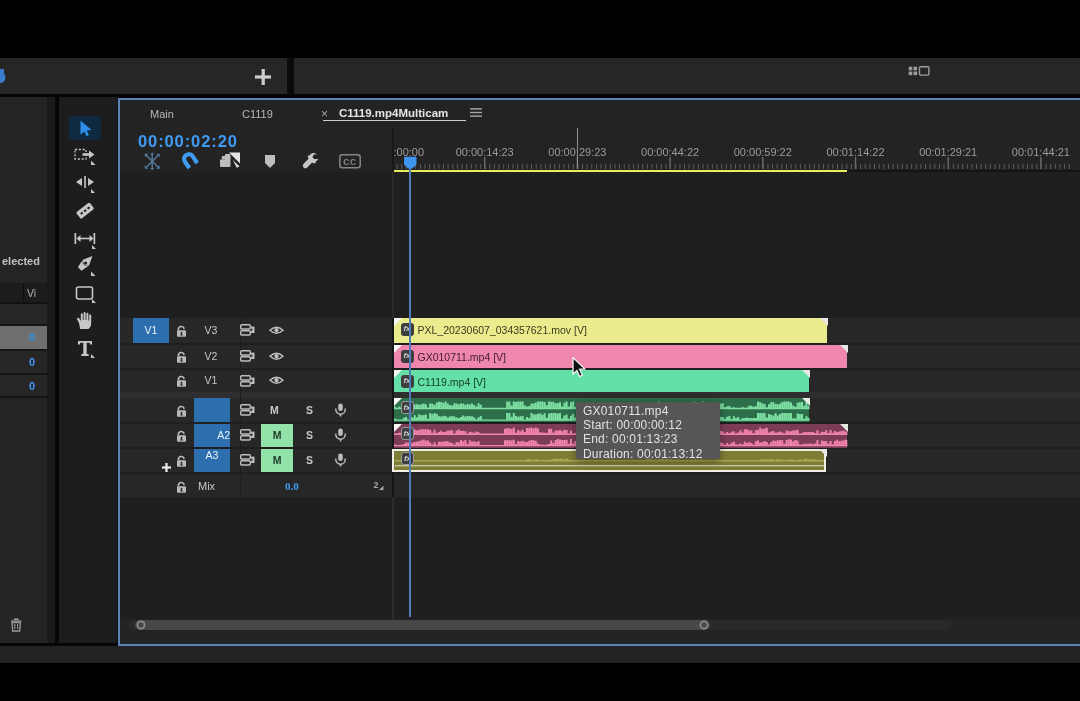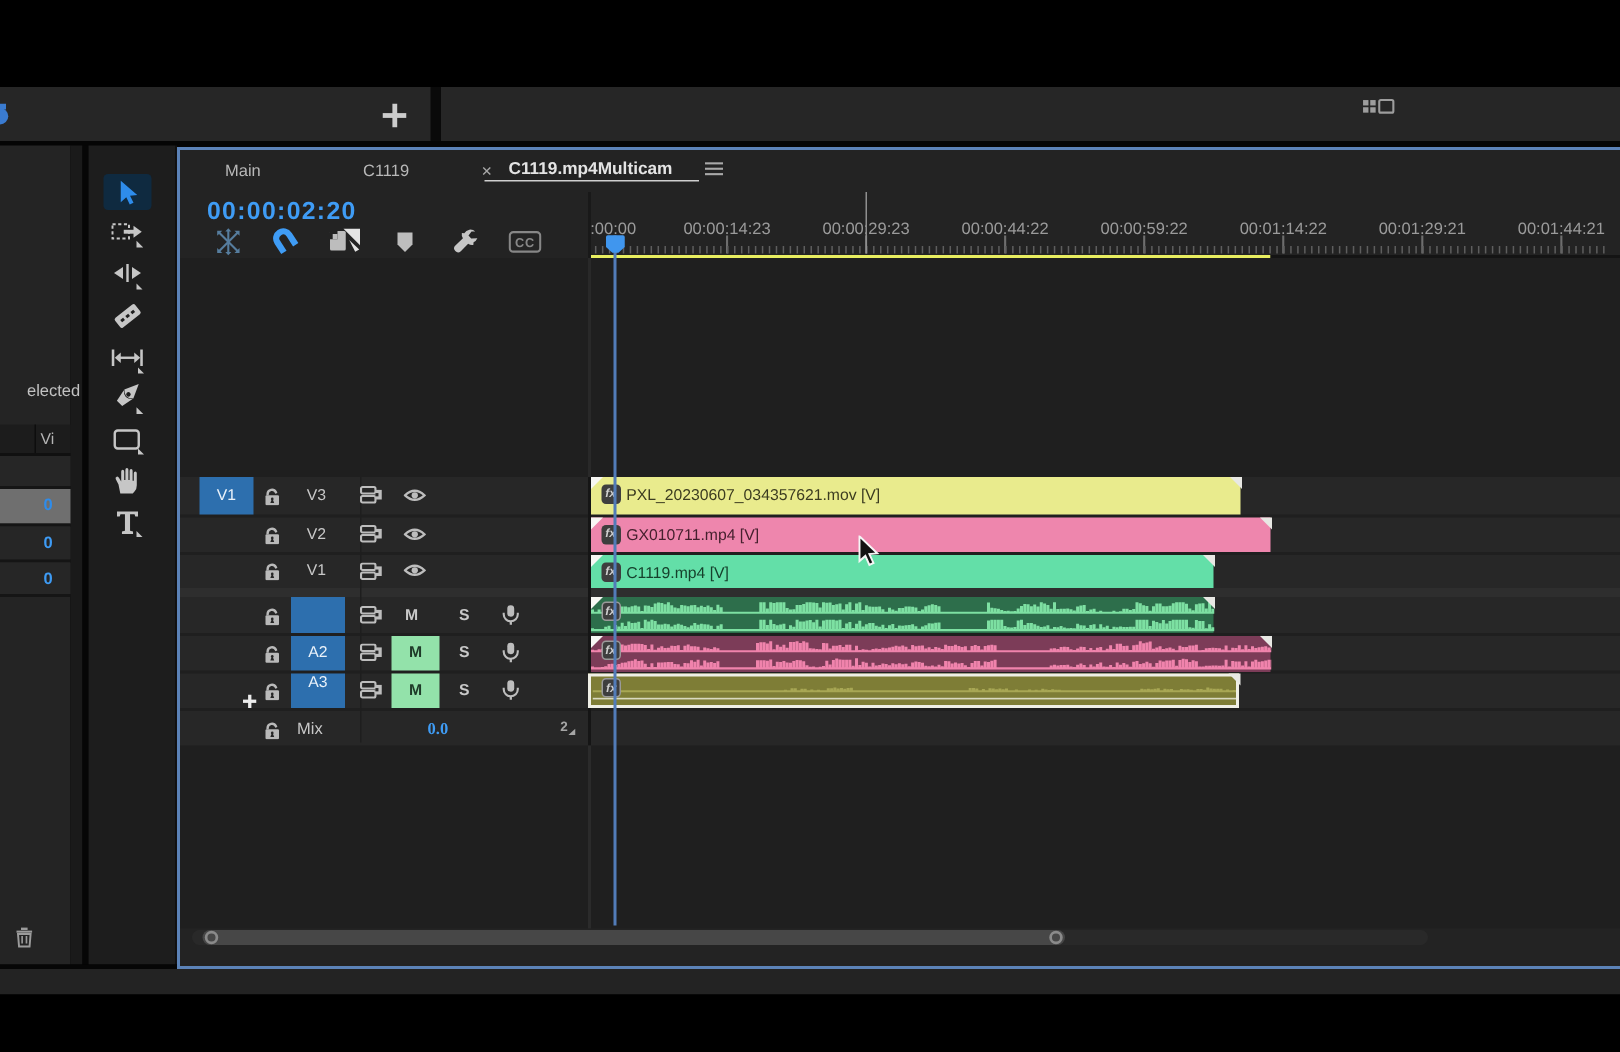--- a/index.html
+++ b/index.html
@@ -24,21 +24,21 @@
       <rect x="0.7" y="2.7" width="3.6" height="3.6" fill="#9d9d9d"></rect>
       <rect x="5.5" y="2.7" width="3.6" height="3.6" fill="#9d9d9d"></rect>
       <rect x="0.7" y="7.5" width="3.6" height="3.6" fill="#9d9d9d"></rect>
       <rect x="5.5" y="7.5" width="3.6" height="3.6" fill="#9d9d9d"></rect>
       <rect x="11.5" y="2.7" width="9.4" height="8.4" rx="1" fill="none" stroke="#9d9d9d" stroke-width="1.4"></rect>
     </svg>
 <div class="abs" style="left:0px;top:94px;width:1080px;height:4px;background:#050505;"></div>
 <div class="abs" style="left:0px;top:97px;width:47px;height:546px;background:#242424;"></div>
 <div class="abs" style="left:47px;top:97px;width:8px;height:546px;background:#1a1a1a;"></div>
 <div class="abs" style="left:55px;top:97px;width:4px;height:546px;background:#060606;"></div>
-<div class="txt" style="left:18px;top:255px;font-size:11px;color:#c2c2c2;font-weight:normal;">elected</div>
+<div class="txt" style="left:2px;top:255px;font-size:11px;color:#c2c2c2;font-weight:bold;">elected</div>
 <div class="abs" style="left:0px;top:283px;width:47px;height:19px;background:#1c1c1c;"></div>
 <div class="abs" style="left:23px;top:283px;width:1px;height:19px;background:#0d0d0d;"></div>
 <div class="txt" style="left:27px;top:287px;font-size:10.5px;color:#b5b5b5;font-weight:normal;">Vi</div>
 <div class="abs" style="left:0px;top:302px;width:47px;height:2px;background:#101010;"></div>
 <div class="abs" style="left:0px;top:304px;width:47px;height:20px;background:#262626;"></div>
 <div class="abs" style="left:0px;top:324px;width:47px;height:2px;background:#151515;"></div>
 <div class="abs" style="left:0px;top:326px;width:47px;height:23px;background:#6f6f6f;"></div>
 <div class="txt" style="left:29px;top:331px;font-size:11px;color:#2e8ceb;font-weight:bold;">0</div>
 <div class="abs" style="left:0px;top:349px;width:47px;height:2px;background:#151515;"></div>
 <div class="abs" style="left:0px;top:351px;width:47px;height:22px;background:#262626;"></div>
@@ -426,21 +426,21 @@
       <rect x="5.8" y="11" width="1.5" height="2.5" fill="#bdbdbd"></rect>
     </svg>
 <svg width="13" height="13" viewBox="0 0 13 13" style="position:absolute;left:175px;top:428.75px">
       <path d="M3.4 6.2 V5.3 A2.9 2.9 0 0 1 8.9 4.1 L9.2 4.9" fill="none" stroke="#b9b9b9" stroke-width="1.6"></path>
       <rect x="2" y="6.2" width="9" height="6.6" rx="0.8" fill="#b9b9b9"></rect>
       <path d="M6.5 8 l1.3 3.4 h-2.6 Z" fill="#262626"></path>
       <circle cx="6.5" cy="8.6" r="0.9" fill="#262626"></circle>
     </svg>
 <div class="abs" style="left:194px;top:423.5px;width:36px;height:23.5px;background:#2d6fae;"></div>
 <div class="txt" style="left:194px;top:428.75px;font-size:10.5px;color:#eaf2fa;font-weight:normal;">
-      <div style="width:36px;text-align:center">A2</div>
+      <div style="width:36px;text-align:right">A2</div>
     </div>
 <svg width="15" height="12" viewBox="0 0 15 12" style="position:absolute;left:240px;top:429.25px">
       <rect x="0.7" y="0.7" width="9.6" height="4.3" rx="1" fill="none" stroke="#bdbdbd" stroke-width="1.4"></rect>
       <rect x="0.7" y="6.7" width="9.6" height="4.3" rx="1" fill="none" stroke="#bdbdbd" stroke-width="1.4"></rect>
       <rect x="10.3" y="2.6" width="4.2" height="6.4" fill="#bdbdbd"></rect>
       <rect x="10.3" y="4.7" width="2" height="2.2" fill="#262626"></rect>
     </svg>
 <div class="abs" style="left:261px;top:423.5px;width:32px;height:23.5px;background:#93e2aa;"></div>
 <div class="txt" style="left:261px;top:428.75px;font-size:10.5px;color:#1e3a28;font-weight:bold;">
       <div style="width:32px;text-align:center;color:#1e3a28">M</div>
@@ -533,19 +533,20 @@
 <div class="abs" style="left:135px;top:619.5px;width:575px;height:10.5px;background:#474747;border-radius:5px;"></div>
 <svg width="12" height="12" viewBox="0 0 12 12" style="position:absolute;left:135px;top:619px">
       <circle cx="6" cy="6" r="3.6" fill="none" stroke="#8a8a8a" stroke-width="1.8"></circle>
     </svg>
 <svg width="12" height="12" viewBox="0 0 12 12" style="position:absolute;left:698px;top:619px">
       <circle cx="6" cy="6" r="3.6" fill="none" stroke="#8a8a8a" stroke-width="1.8"></circle>
     </svg>
 <div class="abs" style="left:0px;top:643px;width:118px;height:3px;background:#060606;"></div>
 <div class="abs" style="left:0px;top:646px;width:1080px;height:17px;background:#232323;"></div>
 <div class="abs" style="left:0px;top:663px;width:1080px;height:38px;background:#000000;"></div>
+<div class="abs" style="left:576px;top:401.5px;width:144px;height:57px;background:#565656;border-radius:2px;box-shadow:0 2px 8px rgba(0,0,0,.4);color:#e2e2e2;font-size:12px;line-height:14.2px;padding:2.5px 0 0 7px;letter-spacing:0.2px">GX010711.mp4<br>Start: 00:00:00:12<br>End: 00:01:13:23<br>Duration: 00:01:13:12</div>
 <svg width="16" height="22" viewBox="0 0 16 22" style="position:absolute;left:572px;top:357px">
       <path d="M1 0.5 L1 17 L4.9 13.6 L7.6 19.6 L10.3 18.3 L7.6 12.4 L12.8 11.9 Z" fill="#111111" stroke="#f5f5f5" stroke-width="1.3"></path>
     </svg>
 <svg width="9" height="9" viewBox="0 0 9 9" style="position:absolute;left:162px;top:463px">
       <rect x="3.4" y="0" width="2.2" height="9" fill="#ececec"></rect>
       <rect x="0" y="3.4" width="9" height="2.2" fill="#ececec"></rect>
     </svg>
 </div>
 </body></html>

